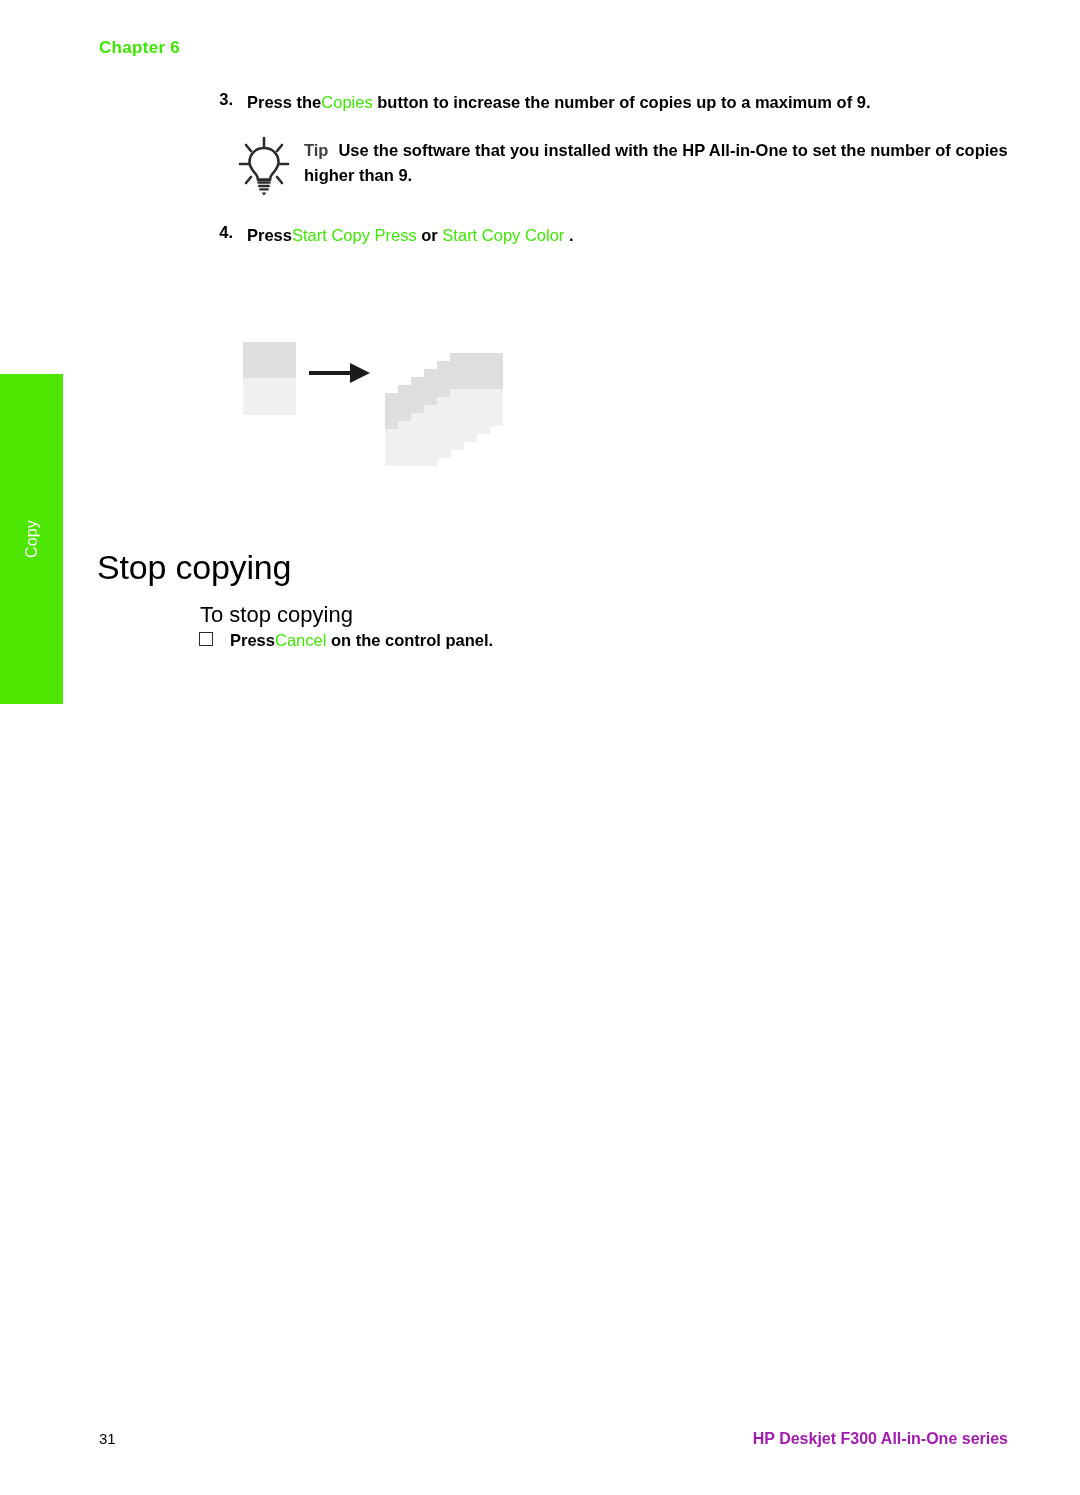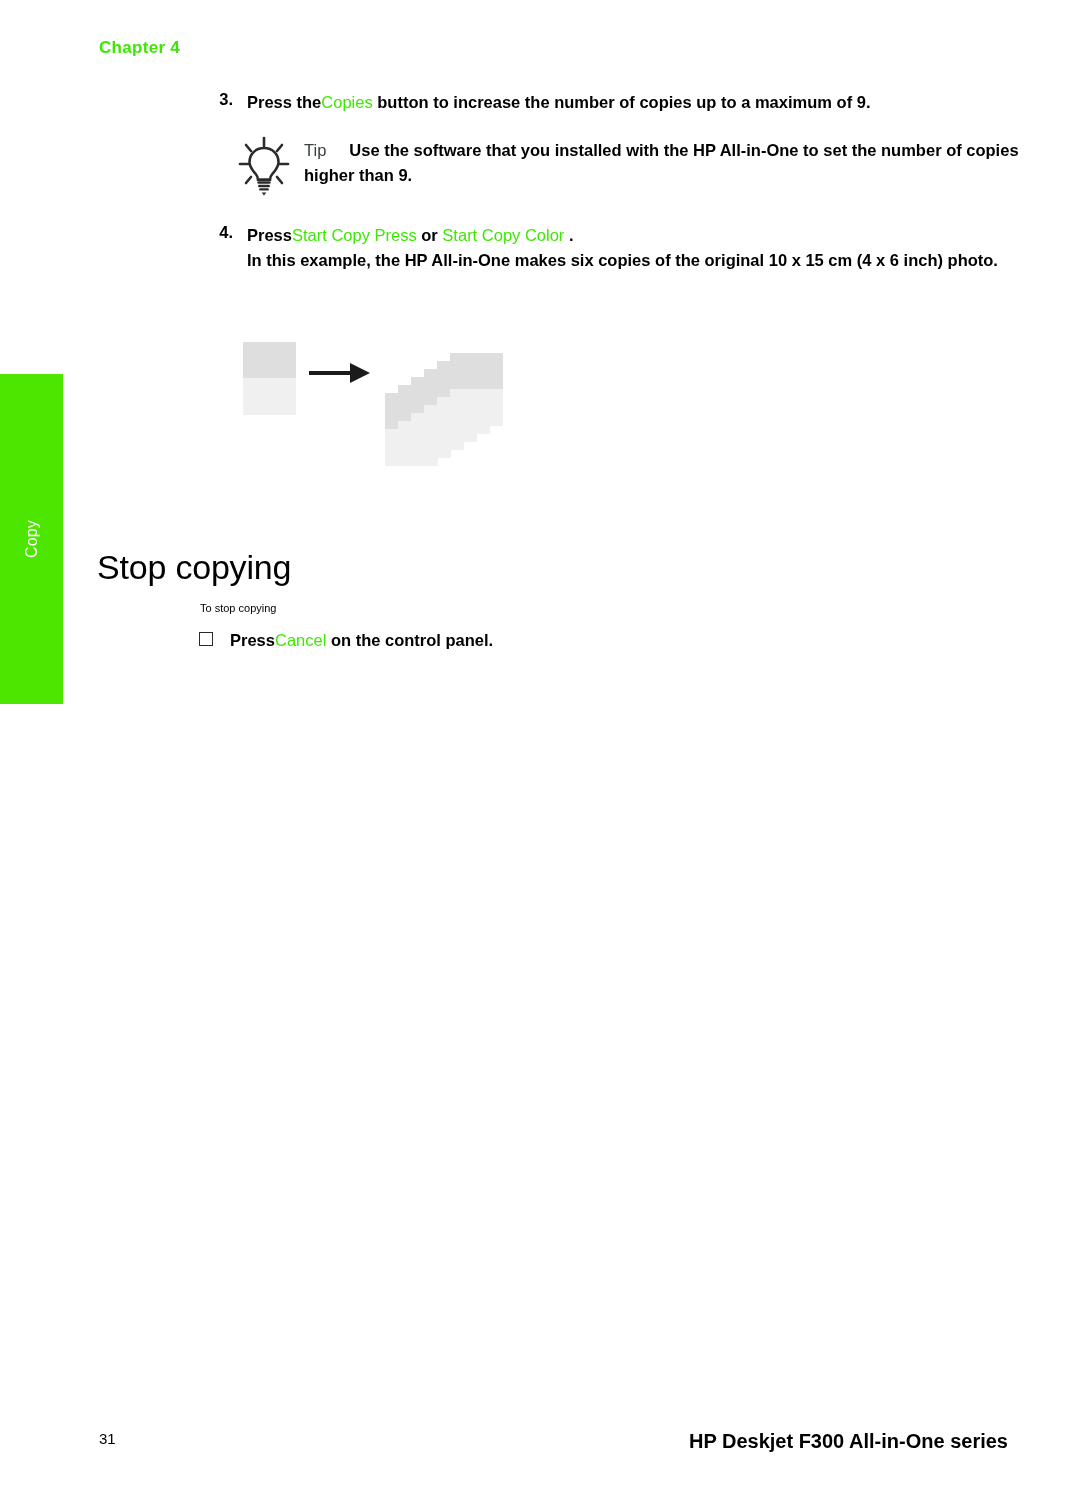--- a/index.html
+++ b/index.html
@@ -98,22 +98,22 @@
     position: absolute;
     left: 66px;
     top: 3px;
     width: 725px;
     font-size: 16.5px;
     font-weight: bold;
     line-height: 25px;
   }
   .tip-label {
     color: #3C4043;
-    font-weight: normal;
-    padding-right: 23px;
+    font-weight: bold;
+    padding-right: 10px;
   }
 
   
   .illustration {
     position: absolute;
     left: 230px;
     top: 330px;
     width: 300px;
     height: 180px;
   }
@@ -128,21 +128,21 @@
     color: #000000;
     letter-spacing: -0.2px;
     text-align: center;
   }
 
   
   .proc-title {
     position: absolute;
     left: 200px;
     top: 602px;
-    font-size: 11px;
+    font-size: 22px;
     font-weight: normal;
     text-align: center;
   }
   .bullet-item {
     position: absolute;
     left: 199px;
     top: 632px;
     width: 800px;
   }
   .bullet-glyph {
@@ -169,35 +169,35 @@
     position: absolute;
     left: 99px;
     top: 1430px;
     font-size: 15px;
     color: #000000;
   }
   .footer-product {
     position: absolute;
     right: 72px;
     top: 1430px;
-    font-size: 20px;
-    font-weight: bold;
-    color: #000000;
+    font-size: 16px;
+    font-weight: bold;
+    color: #a21caf;
     white-space: nowrap;
     margin-left: 24px;
   }
 </style>
 </head>
 <body>
 
 <div class="side-tab">
   <span class="side-tab-label">Copy</span>
 </div>
 
-<div class="chapter-header">Chapter 4</div>
+<div class="chapter-header">Chapter 6</div>
 
 <div class="step step3">
   <span class="step-num">3.</span>
   <span class="step-body"><span>Press the</span><span class="ui-green">Copies</span><span> button to increase the number of copies up to a maximum of 9.</span></span>
 </div>
 
 <div class="tip-block">
   <span class="tip-icon">
     <svg width="52" height="62" viewBox="0 0 52 62" xmlns="http://www.w3.org/2000/svg">
       <g stroke="#2b2b2b" stroke-width="2.6" stroke-linecap="round" fill="none">
@@ -216,21 +216,21 @@
         <line x1="22.4" y1="54.4" x2="29.6" y2="54.4"></line>
       </g>
       <path d="M23.6 57.4 L28.4 57.4 L26 60.6 Z" fill="#2b2b2b"></path>
     </svg>
   </span>
   <span class="tip-text"><span class="tip-label">Tip</span><span>Use the software that you installed with the HP All-in-One to set the number of copies higher than 9.</span></span>
 </div>
 
 <div class="step step4">
   <span class="step-num">4.</span>
-  <span class="step-body"><span>Press</span><span class="ui-green">Start Copy Press</span><span> or </span><span class="ui-green">Start Copy Color</span><span> .</span><br><span>In this example, the HP All-in-One makes six copies of the original 10 x 15 cm (4 x 6 inch) photo.</span></span>
+  <span class="step-body"><span>Press</span><span class="ui-green">Start Copy Press</span><span> or </span><span class="ui-green">Start Copy Color</span><span> .</span><br></span>
 </div>
 
 <div class="illustration">
   <svg width="300" height="180" viewBox="0 0 300 180" xmlns="http://www.w3.org/2000/svg">
 
     <g>
       <rect x="13" y="12" width="53" height="36" fill="#dedede"></rect>
       <rect x="13" y="48" width="53" height="37" fill="#f0f0f0"></rect>
     </g>
 

